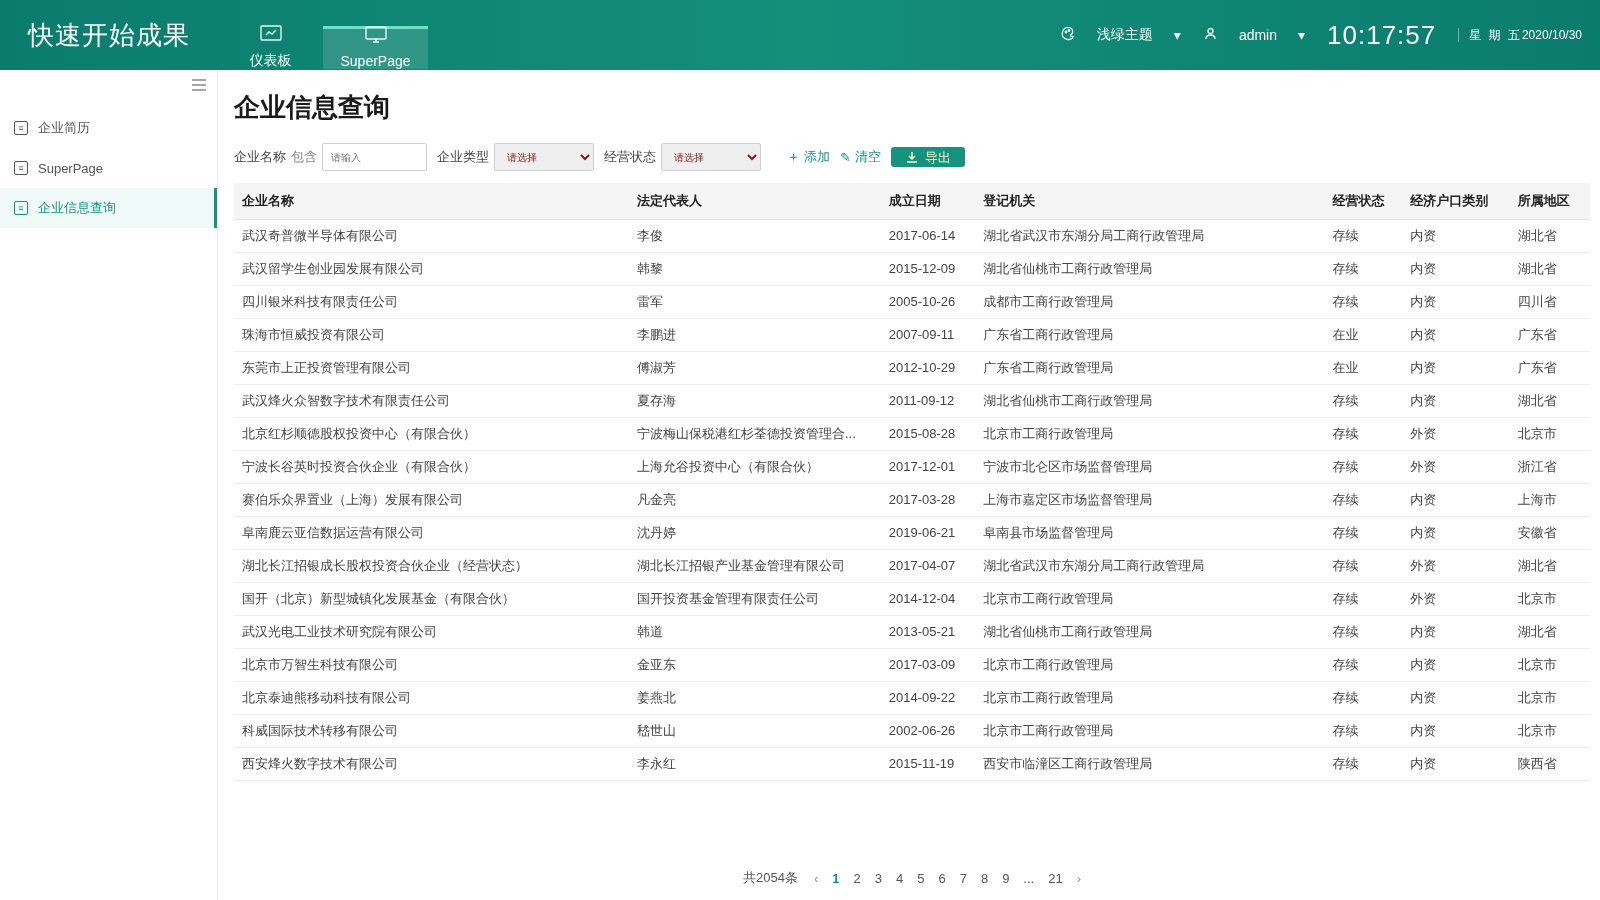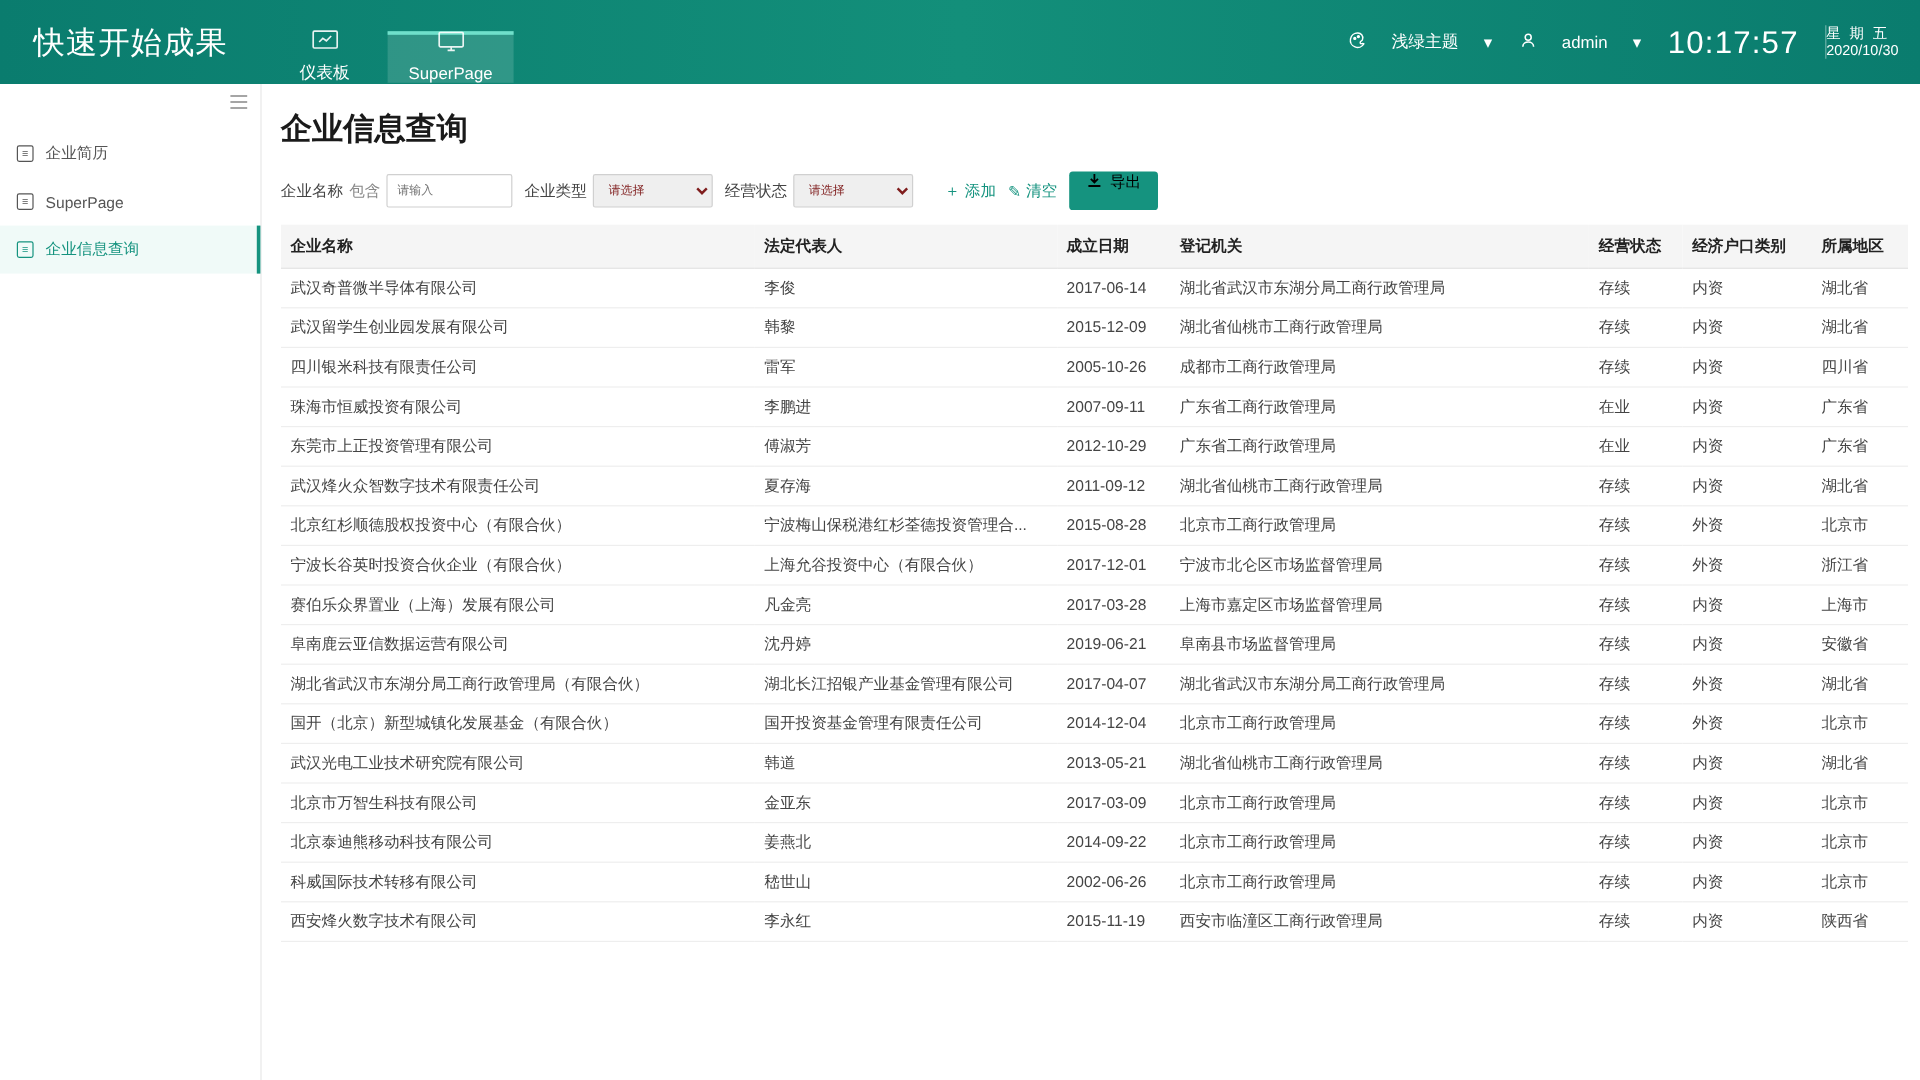--- a/index.html
+++ b/index.html
@@ -10,42 +10,42 @@
     .logo { font-size: 26px; font-weight: 500; padding: 0 28px; letter-spacing: 1px; }
     .nav { display: flex; align-items: center; height: 100%; margin-top: 24px; }
     .nav-item { width: 105px; display: flex; flex-direction: column; align-items: center; justify-content: center; gap: 6px; font-size: 14px; cursor: pointer; position: relative; }
     .nav-item.active { background: rgba(255,255,255,0.14); }
     .nav-item.active::before { content: ""; position: absolute; top: 0; left: 0; right: 0; height: 3px; background: #6fe0cb; }
     .nav-icon { opacity: 0.9; }
     .spacer { flex: 1; }
     .header-right { display: flex; align-items: center; gap: 22px; padding-right: 18px; }
     .hr-item { display: flex; align-items: center; gap: 21px; font-size: 14px; cursor: pointer; }
     .clock { font-size: 26px; font-weight: 300; letter-spacing: 1px; }
-    .datebox { display: flex; flex-direction: column; font-size: 12px; line-height: 1.2; border-left: 1px solid rgba(255,255,255,0.4); padding-left: 0; letter-spacing: 2px; }
+    .datebox { display: flex; font-size: 12px; line-height: 1.2; border-left: 1px solid rgba(255,255,255,0.4); padding-left: 10px; letter-spacing: 2px; }
     
     
     .body { display: flex; height: calc(100vh - 70px); }
     .sidebar { width: 218px; border-right: 1px solid #e8e8e8; position: relative; padding-top: 8px; }
     .collapse-handle { position: absolute; top: 8px; right: 10px; color: #888; cursor: pointer; }
     .side-list { margin-top: 30px; }
     .side-item { height: 40px; display: flex; align-items: center; padding: 0 14px; gap: 10px; cursor: pointer; color: #555; }
     .side-item.active { color: #15937f; background: #f0faf8; border-right: 3px solid #15937f; }
     .side-icon { width: 14px; height: 14px; border: 1px solid currentColor; border-radius: 2px; display: inline-flex; align-items: center; justify-content: center; font-size: 9px; }
     
     
     .main { flex: 1; padding: 20px 10px 0 16px; overflow: hidden; display: flex; flex-direction: column; }
     .page-title { font-size: 26px; font-weight: 700; color: #1a1a1a; margin-bottom: 18px; }
     
     .filters { display: flex; align-items: center; gap: 10px; margin-bottom: 12px; font-size: 13px; color: #444; }
     .filters label { display: flex; align-items: center; gap: 5px; }
     .filters input, .filters select { height: 28px; border: 1px solid #d0d0d0; border-radius: 2px; padding: 0 8px; font-size: 10px; color: #555; }
     .filters input { width: 105px; }
     .filters select { width: 100px; color: #7f1d1d; }
     .link-btn { display: inline-flex; align-items: center; gap: 4px; color: #15937f; cursor: pointer; }
-    .export-btn { height: 32px; padding: 0 14px; background: #15937f; color: #000000; border: none; border-radius: 3px; display: inline-flex; align-items: flex-start; gap: 6px; cursor: pointer; font-size: 13px; }
+    .export-btn { height: 20px; padding: 0 14px; background: #15937f; color: #fef9c3; border: none; border-radius: 3px; display: inline-flex; align-items: flex-end; gap: 6px; cursor: pointer; font-size: 13px; }
     
     
     .table-wrap { flex: 1; overflow: auto; }
     table { width: 100%; border-collapse: collapse; }
     thead th { text-align: left; font-weight: 600; color: #222; background: #f5f5f5; height: 36px; padding: 0 8px; border-bottom: 1px solid #e0e0e0; white-space: nowrap; }
     tbody td { height: 33px; padding: 0 8px; border-bottom: 1px solid #eee; color: #444; white-space: nowrap; overflow: hidden; text-overflow: ellipsis; }
     .col0 { width: 345px; max-width: 345px; }
     .col1 { width: 220px; max-width: 220px; }
     .col2 { width: 80px; }
     .col3 { width: 305px; max-width: 305px; }
@@ -273,21 +273,21 @@
             <tr>
               <td class="col0">阜南鹿云亚信数据运营有限公司</td>
               <td class="col1">沈丹婷</td>
               <td class="col2">2019-06-21</td>
               <td class="col3">阜南县市场监督管理局</td>
               <td class="col4">存续</td>
               <td class="col5">内资</td>
               <td class="col6">安徽省</td>
             </tr>
             <tr>
-              <td class="col0">湖北省武汉市东湖分局工商行政管理局（有限合伙）</td>
+              <td class="col0">湖北长江招银成长股权投资合伙企业（经营状态）</td>
               <td class="col1">湖北长江招银产业基金管理有限公司</td>
               <td class="col2">2017-04-07</td>
               <td class="col3">湖北省武汉市东湖分局工商行政管理局</td>
               <td class="col4">存续</td>
               <td class="col5">外资</td>
               <td class="col6">湖北省</td>
             </tr>
             <tr>
               <td class="col0">国开（北京）新型城镇化发展基金（有限合伙）</td>
               <td class="col1">国开投资基金管理有限责任公司</td>
@@ -339,14 +339,34 @@
               <td class="col2">2015-11-19</td>
               <td class="col3">西安市临潼区工商行政管理局</td>
               <td class="col4">存续</td>
               <td class="col5">内资</td>
               <td class="col6">陕西省</td>
             </tr>
           </tbody>
       </table>
     </div>
 
+    <div class="pagination">
+      <span>共2054条</span>
+      <div class="pages">
+        <span class="pg-arrow">‹</span>
+        <span id="page-list" style="display: inline-flex; gap: 14px;">
+            <span class="pg active">1</span>
+            <span class="pg">2</span>
+            <span class="pg">3</span>
+            <span class="pg">4</span>
+            <span class="pg">5</span>
+            <span class="pg">6</span>
+            <span class="pg">7</span>
+            <span class="pg">8</span>
+            <span class="pg">9</span>
+            <span class="pg">...</span>
+            <span class="pg">21</span>
+          </span>
+        <span class="pg-arrow">›</span>
+      </div>
+    </div>
   </div>
 </div>
 
 </body></html>

